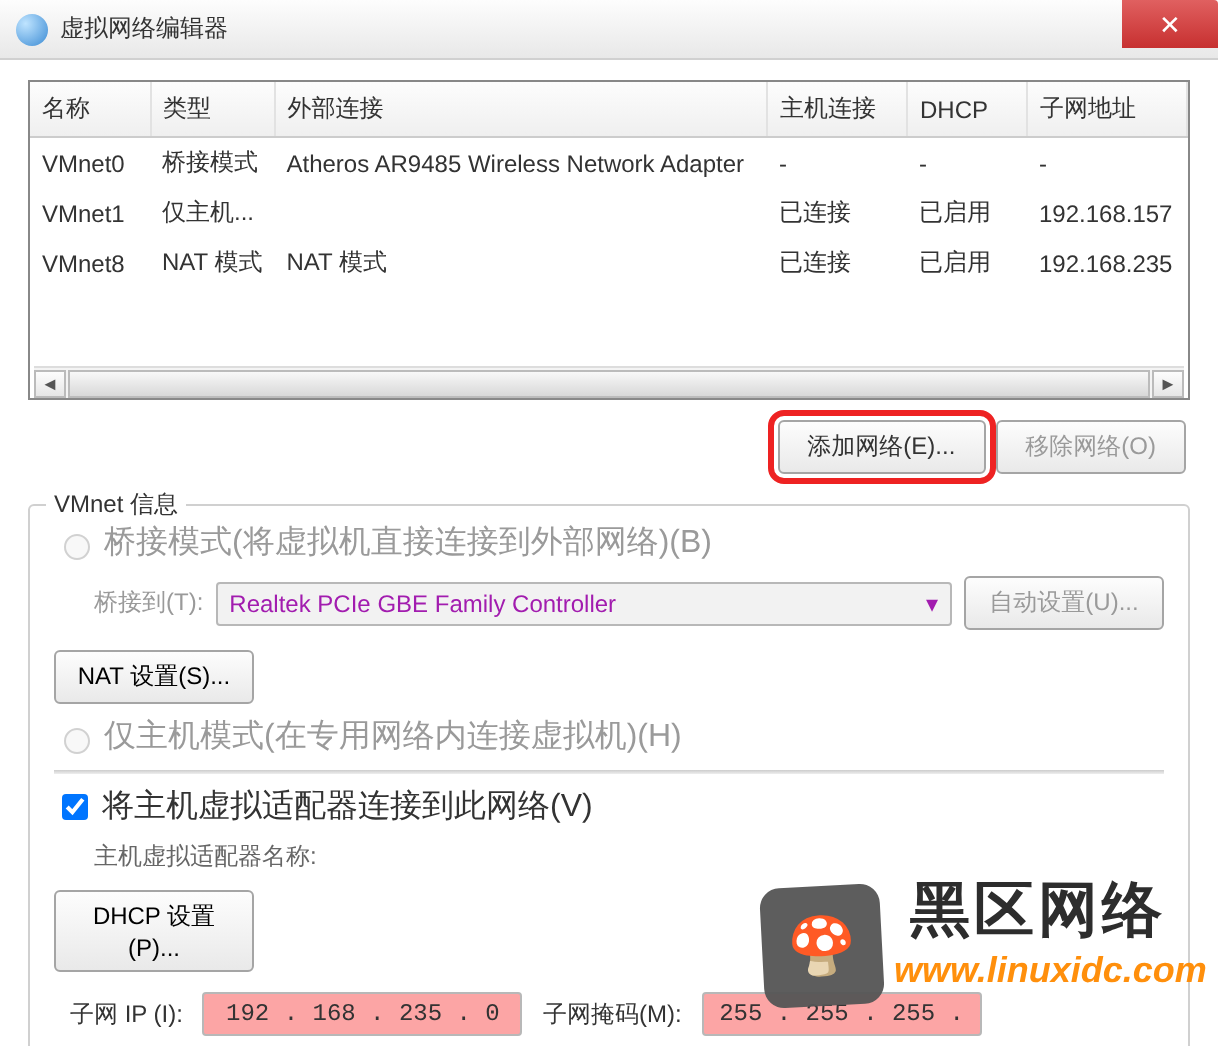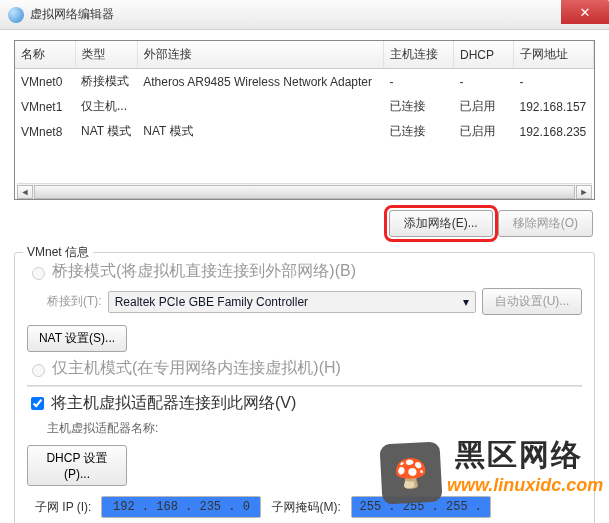--- a/index.html
+++ b/index.html
@@ -135,39 +135,39 @@
   .combo {
     flex: 1;
     border: 1px solid #b8b8b8;
     background: #f2f2f2;
     padding: 3px 6px;
     border-radius: 2px;
     display: flex;
     justify-content: space-between;
     align-items: flex-start;
     font-size: 12px;
-    color: #0f172a;
+    color: #a21caf;
   }
   .side-btn {
     width: 100px;
     text-align: center;
     background: linear-gradient(#fdfdfd,#e9e9e9);
     border:1px solid #a5a5a5;
     border-radius:3px;
     padding:4px 6px;
     font-size:12px;
     font-family: inherit;
   }
   .side-btn[disabled]{color:#9a9a9a;}
   .rule { height:2px;background:linear-gradient(#ccc,#eee);margin:6px 0;}
   .subtext { margin-left: 20px; font-size:12px; color:#666; }
   .ip-row{display:flex;align-items:center;gap:10px;margin:10px 0 4px 8px;}
   .ip-field{
     display:inline-flex;align-items:center;gap:2px;
-    border:1px solid #b8b8b8;background:#3b82f6;padding:3px 4px;border-radius:2px;
+    border:1px solid #b8b8b8;background:#fca5a5;padding:3px 4px;border-radius:2px;
     font-family: "Courier New", monospace;
     width: 160px; justify-content:center;
   }
   .disabled{color:#9a9a9a;}
   .watermark {
     position:absolute;right:4px;bottom:8px;width:230px;height:90px;
     pointer-events:none;opacity:0.95;
   }
   .wm-square{
     position:absolute;left:6px;top:18px;width:60px;height:60px;

